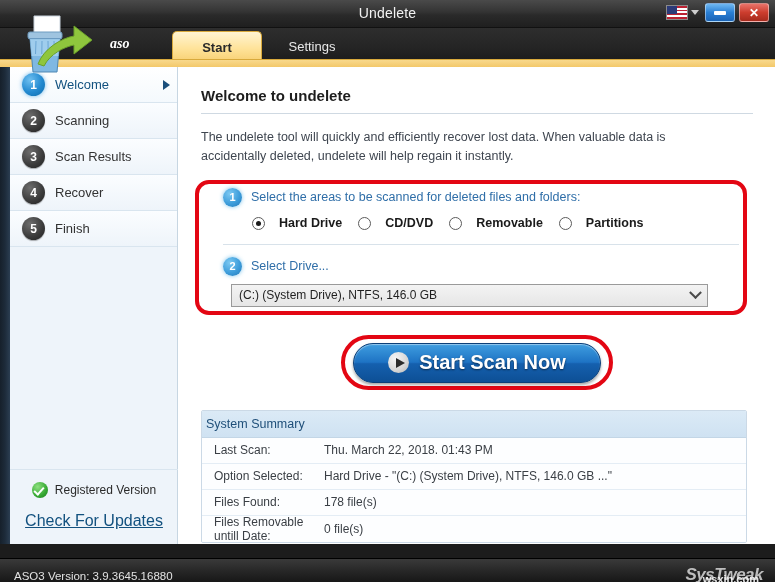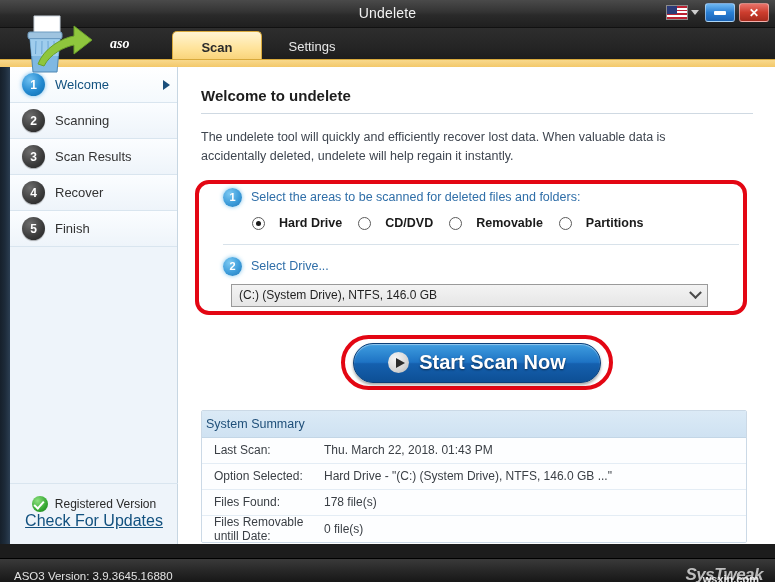--- a/index.html
+++ b/index.html
@@ -156,21 +156,21 @@
   .side-arrow {
     position: absolute; right: 7px; top: 13px;
     width: 0; height: 0; border-top: 5px solid transparent;
     border-bottom: 5px solid transparent; border-left: 7px solid #1b4f7c;
   }
   .side-footer {
     position: absolute; left: 0; bottom: 0; width: 168px; padding: 0 0 14px 0;
   }
   .reg-row {
     display: flex; align-items: center; gap: 7px;
-    justify-content: center; 
+    justify-content: center; margin-bottom: 14px;
     border-top: 1px solid #d9e5ef; padding-top: 12px;
   }
   .check-circle {
     width: 16px; height: 16px; border-radius: 50%;
     background: radial-gradient(circle at 35% 30%, #8de07f 0%, #35a832 60%, #1d7a1c 100%);
     position: relative; flex: none;
   }
   .check-circle::after {
     content: ""; position: absolute; left: 4px; top: 3px;
     width: 4px; height: 8px; border: solid #fff;
@@ -325,21 +325,21 @@
       </div>
       <div class="btn-min">
           <i></i>
         </div>
       <div class="btn-close">✕</div>
     </div>
   </div>
 
   <div class="tabbar">
     <div class="brand-aso">aso</div>
-    <div class="tab active" id="tab-scan">Scan</div>
+    <div class="tab active" id="tab-scan">Start</div>
     <div class="tab inactive" id="tab-settings">Settings</div>
     <div class="helpbar">
       <a>Demo</a>
       <a>Help</a>
       <span class="help-caret"></span>
     </div>
   </div>
   <div class="amber-strip"></div>
 
   <svg class="logo" viewBox="0 0 84 62">

